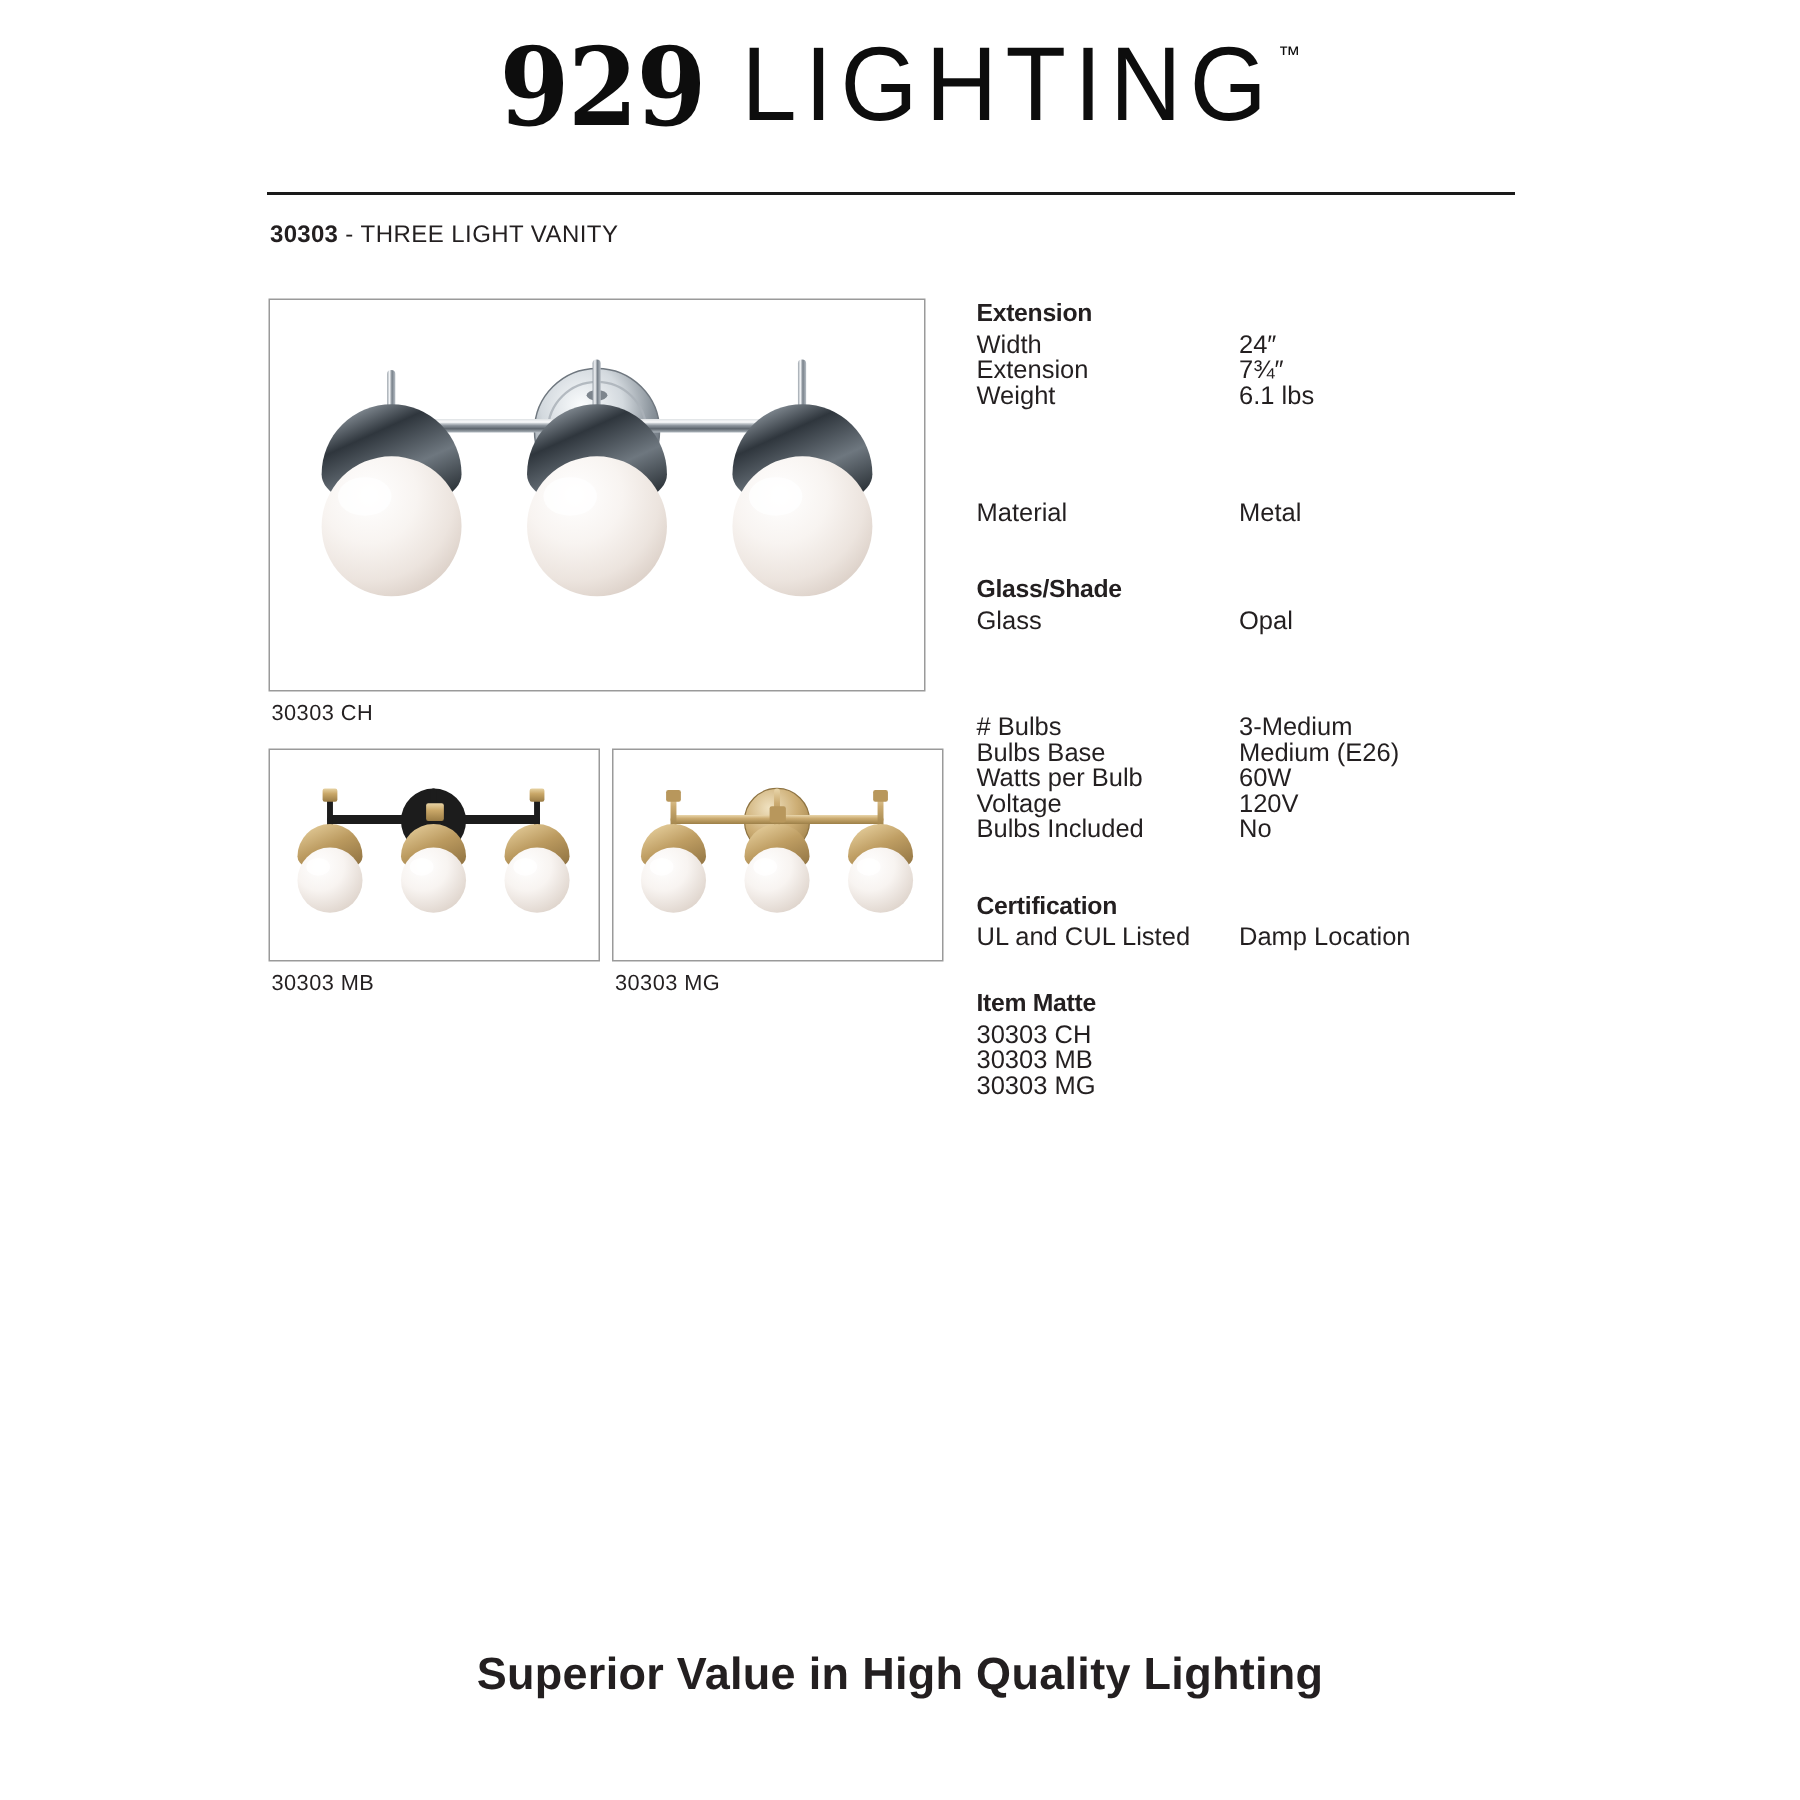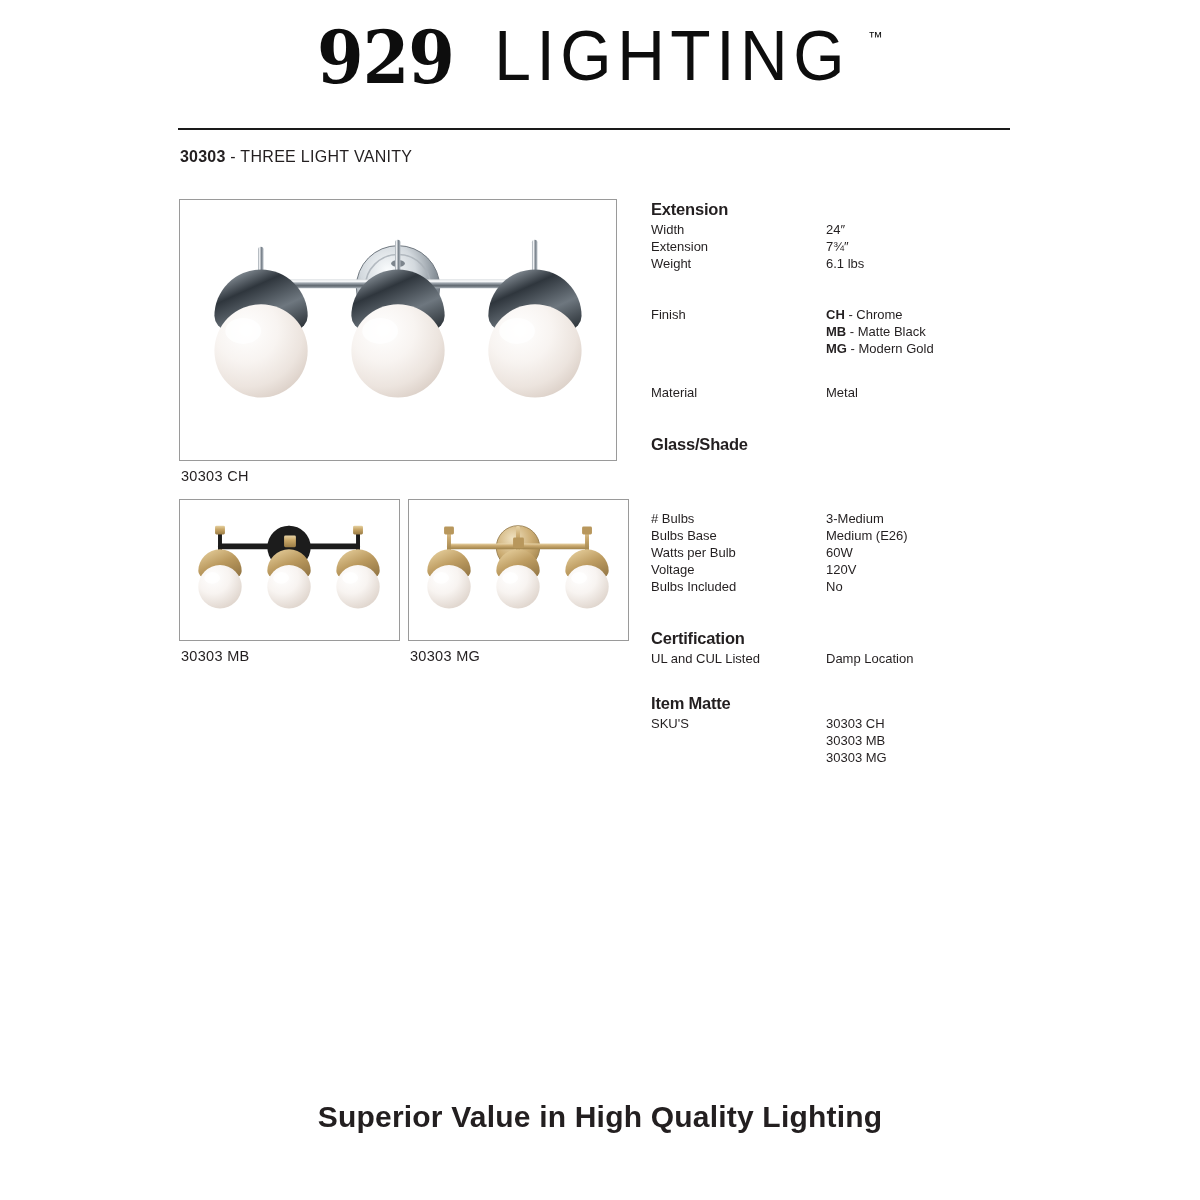--- a/index.html
+++ b/index.html
@@ -6,21 +6,21 @@
   html, body { background: #fff; }
   body {
     width: 1200px; height: 1200px; position: relative;
     font-family: "Liberation Sans", sans-serif;
     color: #231f20; overflow: hidden;
   }
 
   
   .logo-wrap {
     position: absolute; left: 0; top: 22px; width: 1200px;
-    display: flex; justify-content: center; align-items: flex-start; gap: 16px;
+    display: flex; justify-content: center; align-items: flex-start;
   }
   .logo-929 {
     font-family: "DejaVu Serif", serif;
     font-weight: 700; font-size: 72px; line-height: 72px;
     letter-spacing: -1px; color: #0d0d0d;
     transform: scaleX(0.93); transform-origin: left center;
   }
   .logo-lighting {
     font-family: "Liberation Sans", sans-serif;
     font-weight: 300; font-size: 66px; line-height: 72px;
@@ -64,21 +64,21 @@
   .fixture { position: absolute; inset: 0; }
   .fixture svg { width: 100%; height: 100%; display: block; }
 
   
   .specs { position: absolute; left: 651px; top: 200px; width: 400px; }
   .spec-group { margin-bottom: 0; }
   .spec-head {
     font-size: 16.5px; font-weight: 700; color: #231f20;
     letter-spacing: -0.2px; margin-bottom: 2px;
   }
-  .spec-row { display: flex; font-size: 13px; line-height: 17px; color: #231f20; }
+  .spec-row { display: flex; font-size: 17px; line-height: 17px; color: #231f20; }
   .spec-label { width: 175px; flex: none; }
   .spec-value { flex: 1; }
   .spec-value .bold { font-weight: 700; }
   .gap-md { height: 27px; }
   .gap-lg { height: 34px; }
 
   
   .footer {
     position: absolute; left: 0; top: 1100px; width: 1200px;
     text-align: center; font-size: 30px; font-weight: 700;
@@ -289,39 +289,35 @@
     </div>
     <div class="spec-row">
       <div class="spec-label">Weight</div>
       <div class="spec-value">6.1 lbs</div>
     </div>
   </div>
 
   <div class="gap-lg"></div>
 
   <div class="spec-group">
-    <div class="spec-row">
-      <div class="spec-label">Finish</div>
-      <div class="spec-value">
-        <div><span class="bold">CH</span><span> - </span><span>Chrome</span></div>
-        <div><span class="bold">MB</span><span> - </span><span>Matte Black</span></div>
-        <div><span class="bold">MG</span><span> - </span><span>Modern Gold</span></div>
-      </div>
-    </div>
     <div class="gap-md"></div>
     <div class="spec-row">
       <div class="spec-label">Material</div>
       <div class="spec-value">Metal</div>
     </div>
   </div>
 
   <div class="gap-lg"></div>
 
   <div class="spec-group">
     <div class="spec-head">Glass/Shade</div>
+    <div class="spec-row">
+      <div class="spec-label">Glass</div>
+      <div class="spec-value">Opal</div>
+    </div>
   </div>
 
   <div style="height:54px"></div>
 
   <div class="spec-group">
     <div class="spec-row">
       <div class="spec-label"># Bulbs</div>
       <div class="spec-value">3-Medium</div>
     </div>
     <div class="spec-row">
@@ -350,21 +346,20 @@
       <div class="spec-label">UL and CUL Listed</div>
       <div class="spec-value">Damp Location</div>
     </div>
   </div>
 
   <div class="gap-md"></div>
 
   <div class="spec-group">
     <div class="spec-head">Item Matte</div>
     <div class="spec-row">
-      <div class="spec-label">SKU'S</div>
       <div class="spec-value">
         <div>30303 CH</div>
         <div>30303 MB</div>
         <div>30303 MG</div>
       </div>
     </div>
   </div>
 
 </div>
 

